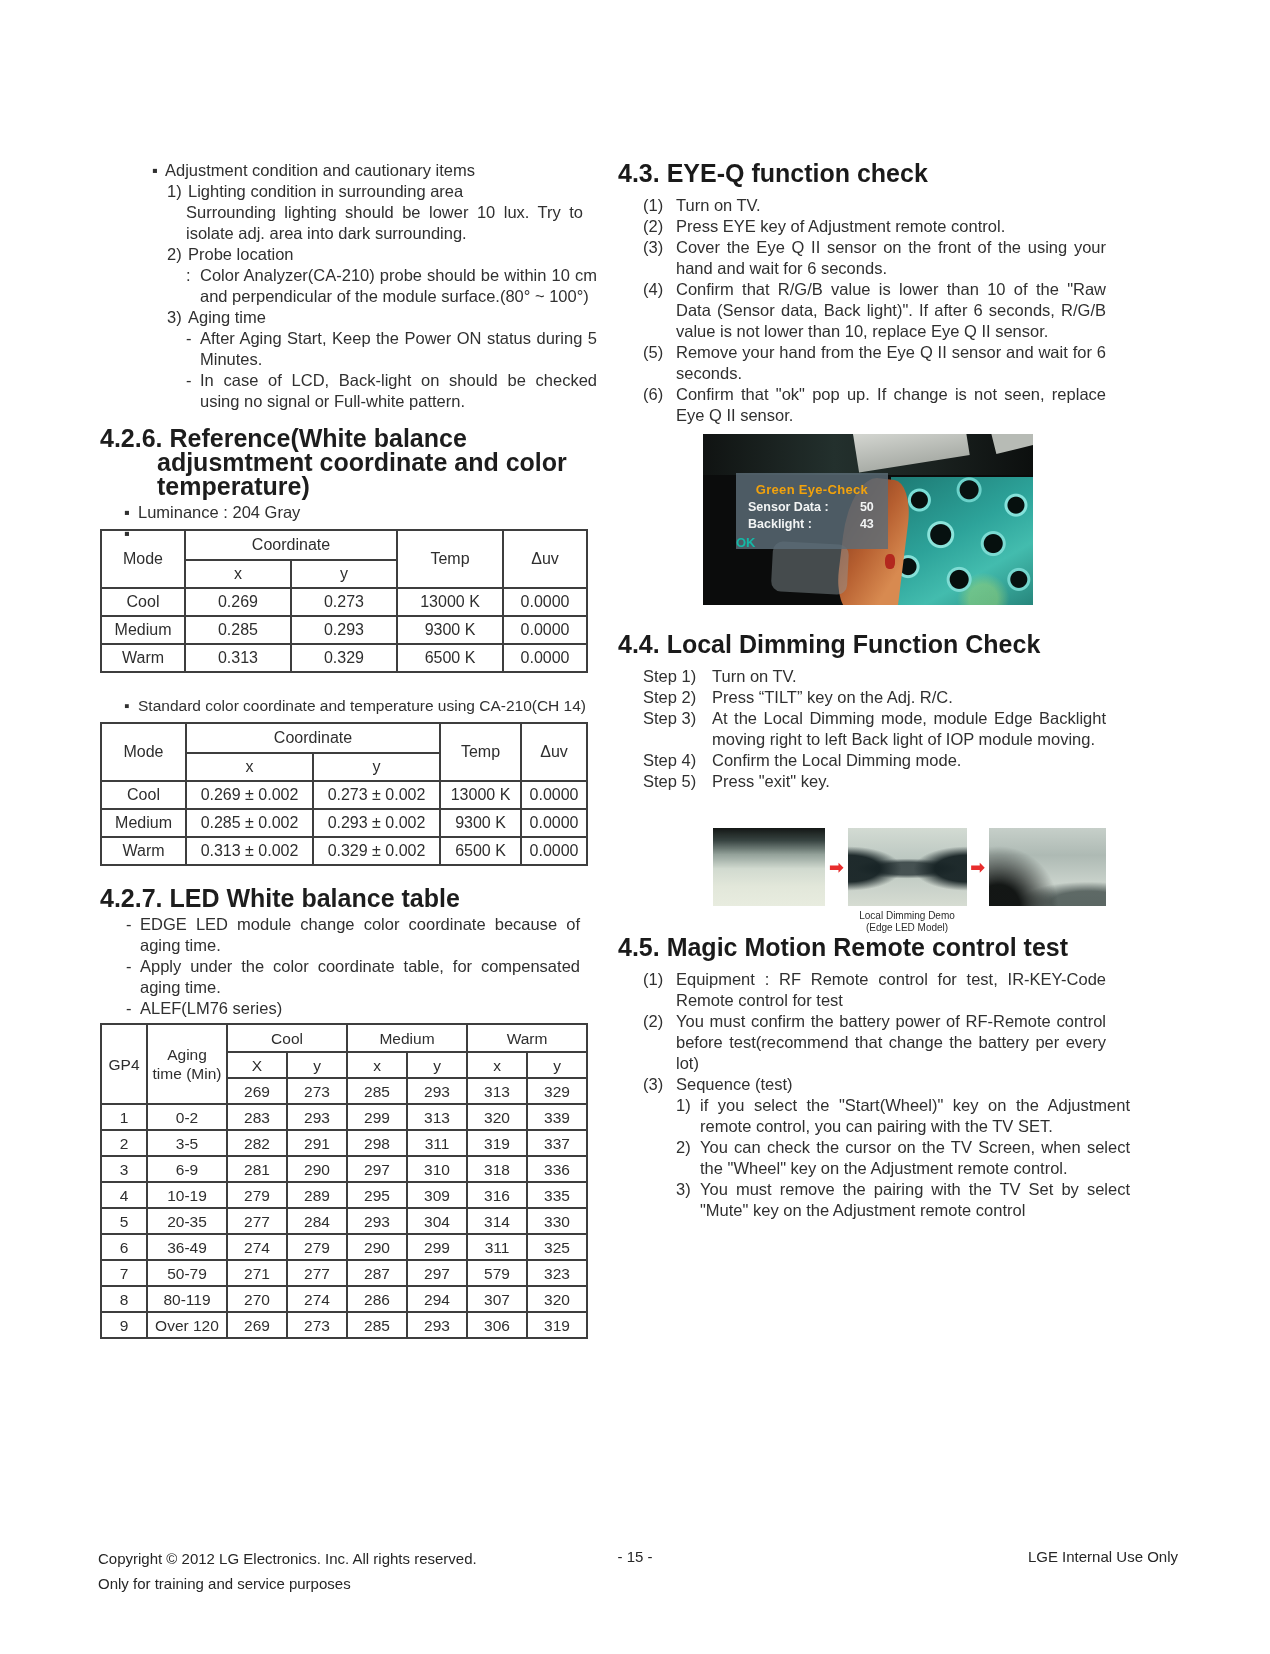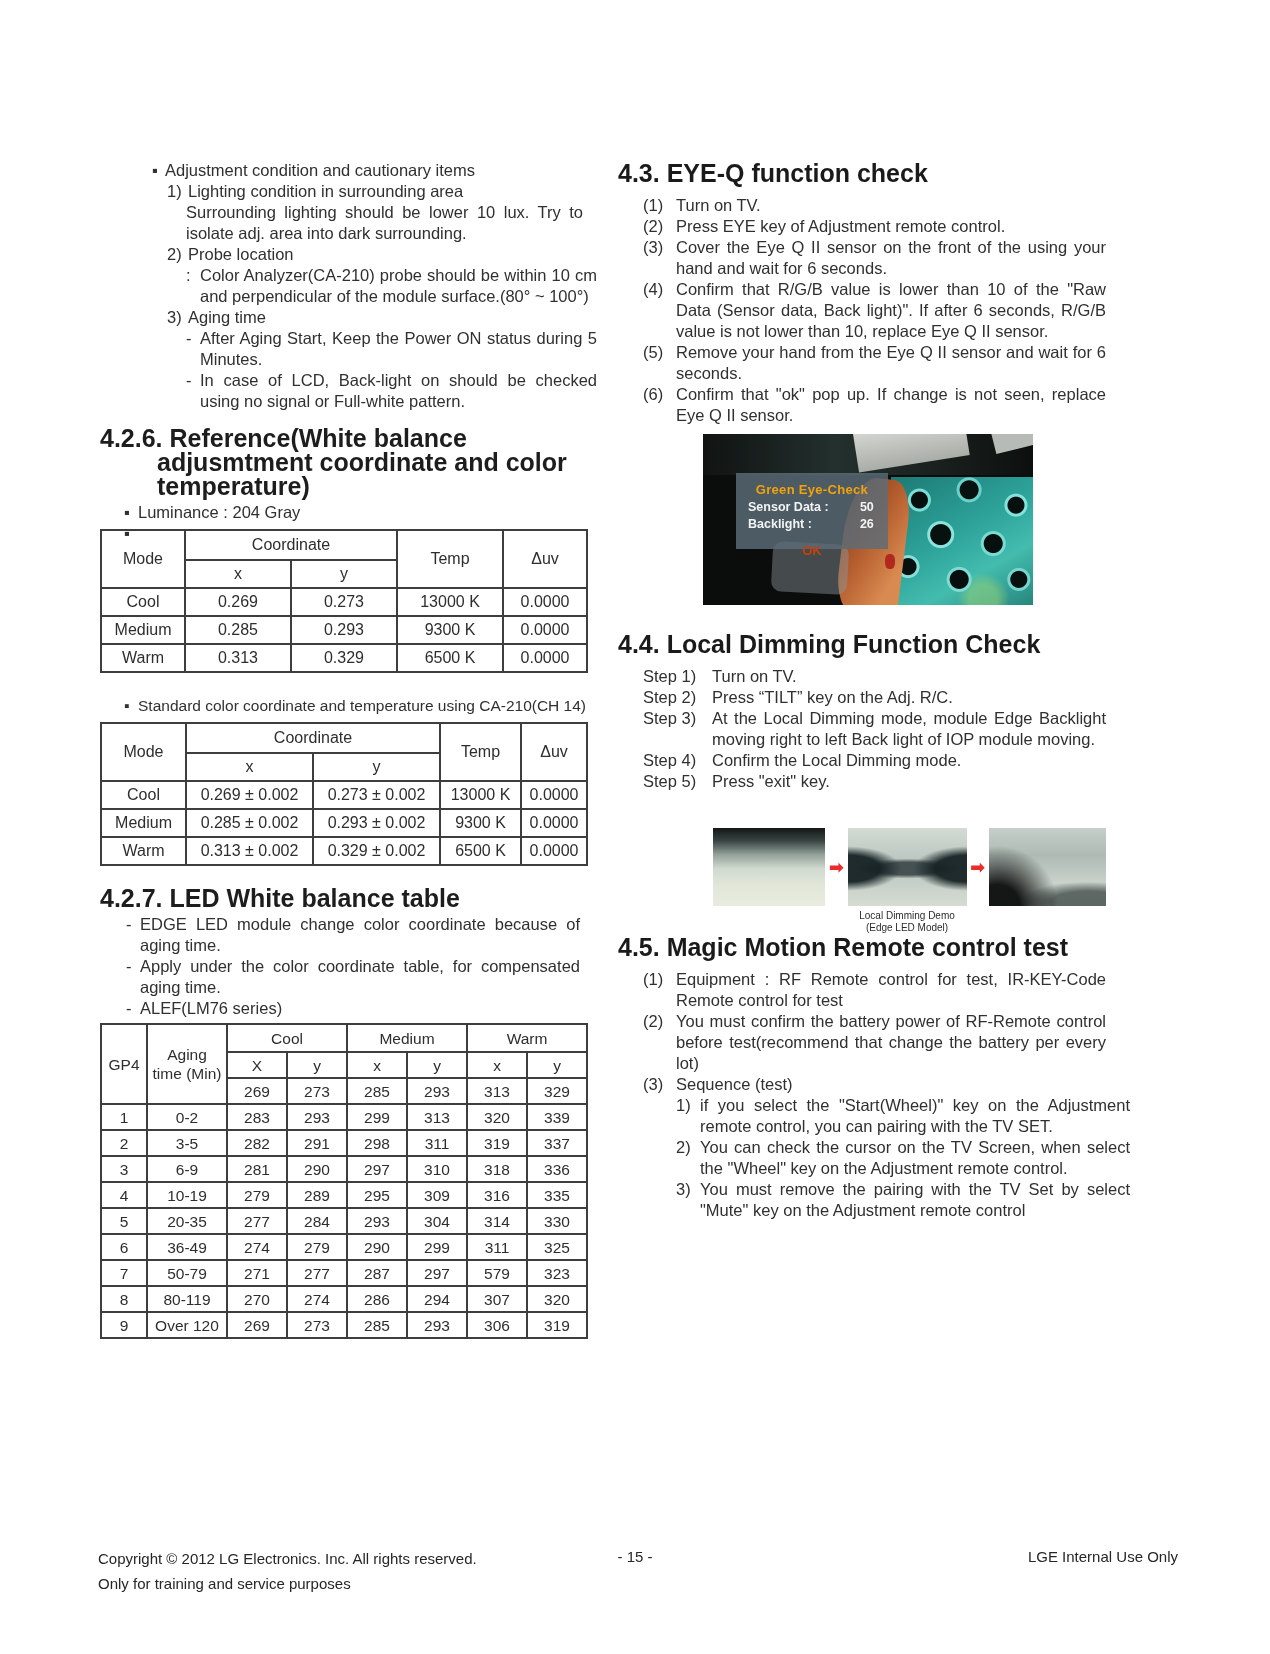--- a/index.html
+++ b/index.html
@@ -71,21 +71,21 @@
       border-radius:45% 30% 12% 30%; transform:rotate(7deg); }
   .photo .red-dot { position:absolute; left:55%; top:70%; width:10px; height:15px;
       background:#b3281e; border-radius:40%; }
   .photo .osd { position:absolute; left:10%; top:23%; width:46%; height:44%;
       background:rgba(92,108,119,0.82); }
   .photo .osd-tail { position:absolute; left:21%; top:64%; width:23%; height:29%;
       background:rgba(140,152,158,0.45); border-radius:10px; transform:rotate(3deg); }
   .osd .osd-title { margin-top:9px; text-align:center; font-size:13px; font-weight:bold; letter-spacing:0.3px; }
   .osd .osd-row { display:flex; justify-content:space-between; padding:3px 14px 0 12px;
       color:#f2f4f4; font-size:12.5px; font-weight:bold; }
-  .osd .osd-ok { text-align:center; color:#c2410c; font-size:13px; font-weight:bold; margin-top:12px; }
+  .osd .osd-ok { text-align:left; color:#14b8a6; font-size:13px; font-weight:bold; margin-top:4px; }
 
   
   .dim-row { display:flex; align-items:center; margin:36px 0 0 95px; }
   .dim-img { width:113px; height:78px; }
   .dim1 { background:
       linear-gradient(180deg, rgba(14,17,16,0.96) 0%, rgba(42,54,52,0.9) 16%, rgba(110,126,120,0.55) 34%, rgba(0,0,0,0) 52%),
       linear-gradient(180deg,#9fafa8 0%,#ccd6cc 45%,#e2e7da 75%,#e8ecdf 100%); }
   .dim2 { width:119px; background:
       radial-gradient(ellipse 60% 38% at 0% 52%, rgba(22,34,36,0.95) 0 45%, rgba(0,0,0,0) 75%),
       radial-gradient(ellipse 60% 38% at 100% 52%, rgba(22,34,36,0.95) 0 45%, rgba(0,0,0,0) 75%),
@@ -441,21 +441,21 @@
       <div class="red-dot"></div>
       <div class="osd-tail"></div>
       <div class="osd">
         <div class="osd-title" style="color: rgb(242, 162, 12);">Green Eye-Check</div>
         <div class="osd-row">
           <span>Sensor Data :</span>
           <span>50</span>
         </div>
         <div class="osd-row">
           <span>Backlight :</span>
-          <span>26</span>
+          <span>43</span>
         </div>
         <div class="osd-ok">OK</div>
       </div>
     </div>
 
     <h1 class="h1" style="margin-top:26px;">4.4. Local Dimming Function Check</h1>
     <div class="ritems">
       <div class="para step">
         <span class="hang">Step 1)</span>
         <span>Turn on TV.</span>

